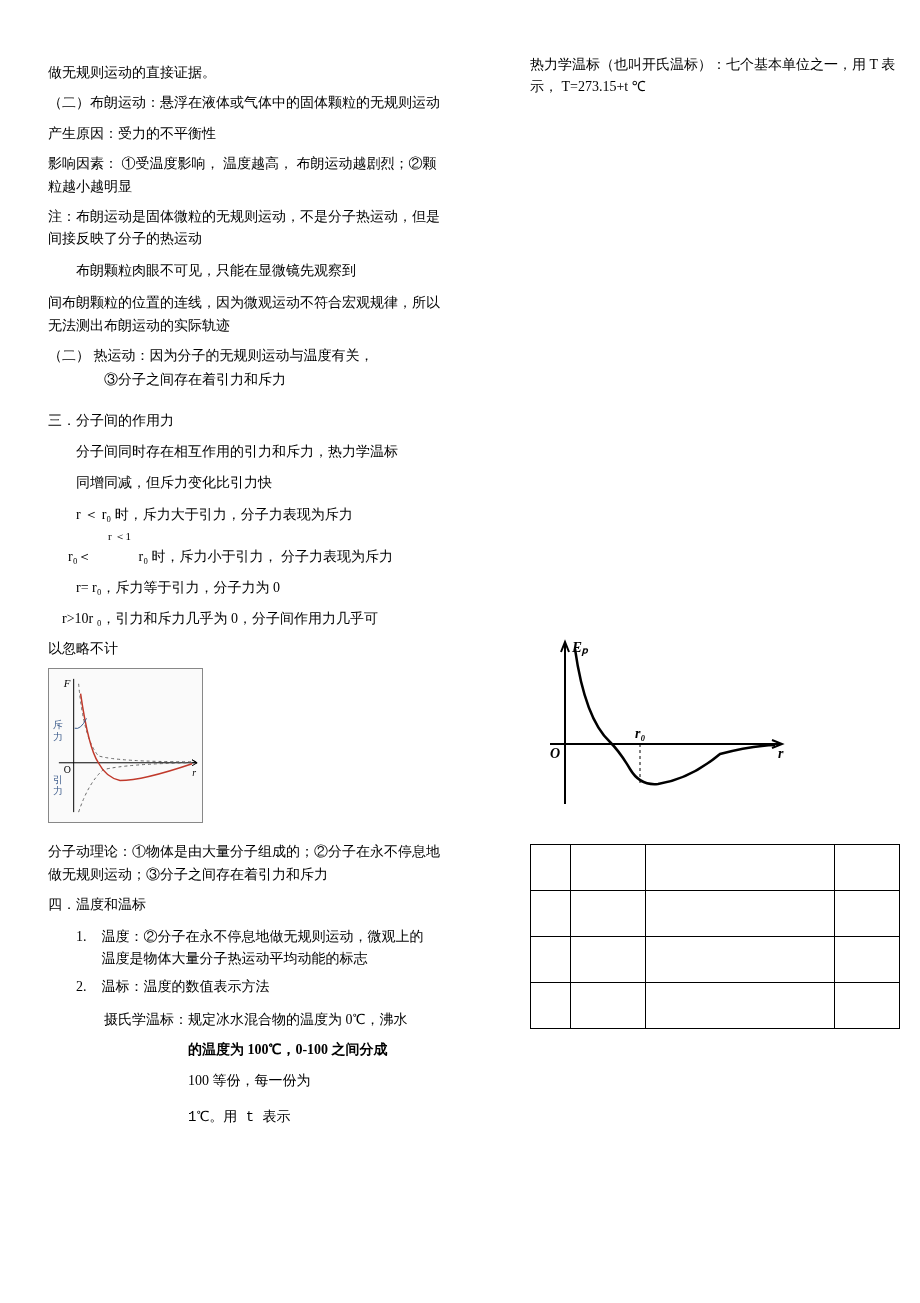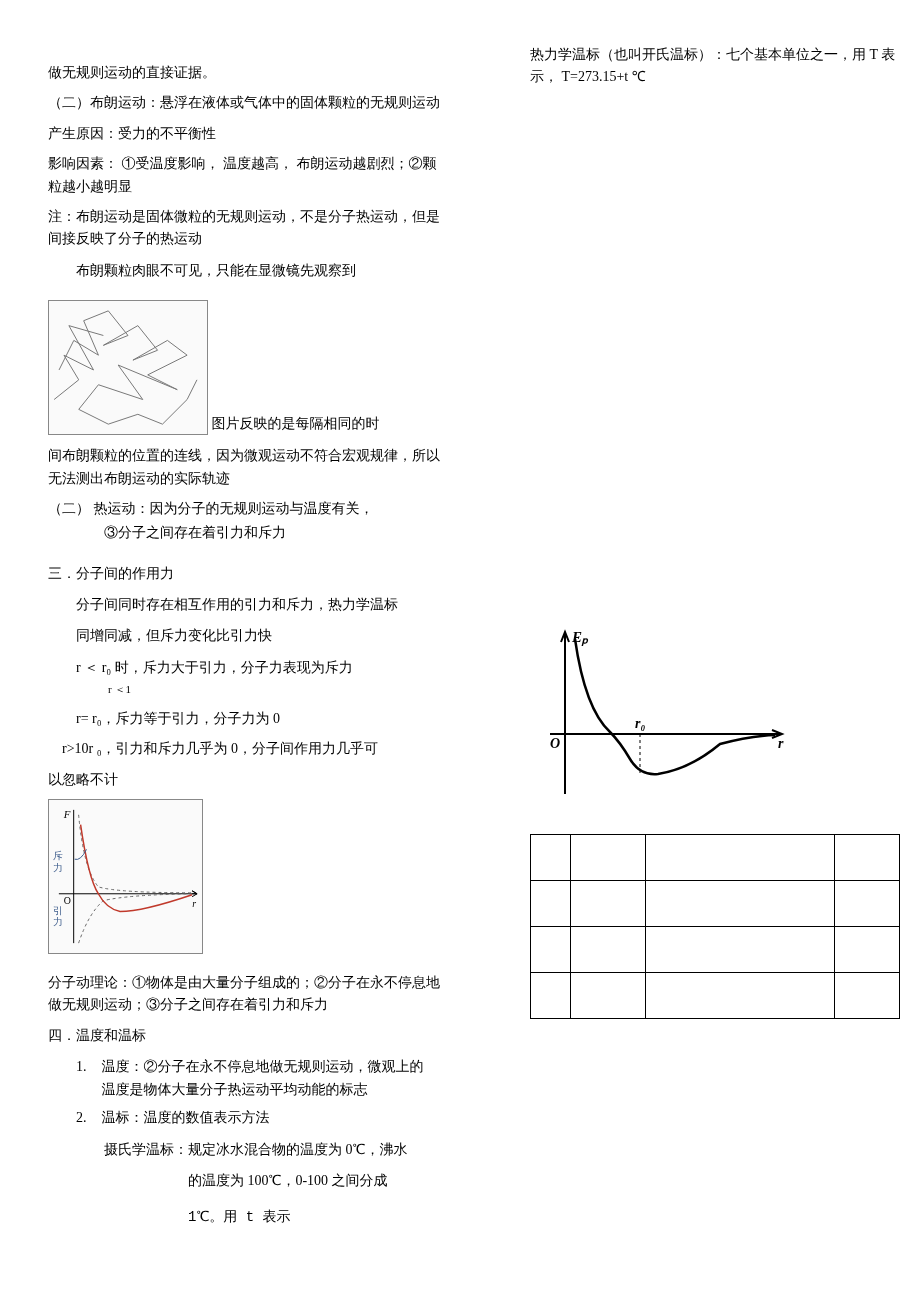--- a/index.html
+++ b/index.html
@@ -16,21 +16,21 @@
   .col-left {
     position: absolute;
     left: 48px;
     top: 62px;
     width: 400px;
   }
   .col-right {
     position: absolute;
     right: 22px;
     left: 530px;
-    top: 44px;
+    top: 54px;
   }
   .para { margin-bottom: 8px; }
   .indent1 { padding-left: 28px; margin-top: 9px; }
   .indent2 { padding-left: 56px; }
   .indent4 { padding-left: 140px; }
   .img-box {
     border: 1px solid #888;
     display: inline-block;
     vertical-align: bottom;
     background: #fafafa;
@@ -64,40 +64,36 @@
 <body>
 
 <div class="col-left">
   <div class="para">做无规则运动的直接证据。</div>
   <div class="para">（二）布朗运动：悬浮在液体或气体中的固体颗粒的无规则运动</div>
   <div class="para">产生原因：受力的不平衡性</div>
   <div class="para">影响因素：  ①受温度影响，  温度越高，  布朗运动越剧烈；②颗粒越小越明显</div>
   <div class="para">注：布朗运动是固体微粒的无规则运动，不是分子热运动，但是间接反映了分子的热运动</div>
   <div class="para indent1">布朗颗粒肉眼不可见，只能在显微镜先观察到</div>
 
-  <div class="para section-gap">
-    <span class="img-box brownian">
-      <svg viewBox="0 0 160 135">
-        <polyline points="10,70 25,40 50,55 35,20 60,10 80,35 55,45 90,25 110,50 85,60 120,40 140,55 100,75 130,90 70,65 95,100 50,85 30,110 60,125 90,115 115,125 140,100 150,80" fill="none" stroke="#777" stroke-width="1"></polyline>
-        <polyline points="5,100 30,80 15,55 45,70 20,25 55,35" fill="none" stroke="#777" stroke-width="1"></polyline>
-      </svg>
-    </span>
-    <span>图片反映的是每隔相同的时</span>
-  </div>
 
   <div class="para" style="margin-top:10px;">间布朗颗粒的位置的连线，因为微观运动不符合宏观规律，所以无法测出布朗运动的实际轨迹</div>
 
   <div class="para">（二）  热运动：因为分子的无规则运动与温度有关，</div>
   <div class="para indent2" style="margin-top:-6px;">③分子之间存在着引力和斥力</div>
 
   <div class="para section-gap">三．分子间的作用力</div>
   <div class="para indent1">分子间同时存在相互作用的引力和斥力，热力学温标</div>
   <div class="para indent1">同增同减，但斥力变化比引力快</div>
   <div class="para indent1">r ＜ r₀ 时，斥力大于引力，分子力表现为斥力</div>
   <div class="small" style="padding-left:60px; margin-top:-6px;">r ＜1</div>
+  <div class="para" style="padding-left:20px;">
+    <span>r₀＜</span>
+    <span style="display:inline-block; width:40px;"></span>
+    <span>r₀ 时，斥力小于引力，  分子力表现为斥力</span>
+  </div>
   <div class="para indent1">r= r₀，斥力等于引力，分子力为    0</div>
   <div class="para" style="padding-left:14px;">
     <span>r&gt;10r ₀，引力和斥力几乎为     0，分子间作用力几乎可</span>
   </div>
   <div class="para">以忽略不计</div>
 
   <div class="img-box force-plot">
     <svg viewBox="0 0 155 155">
       <line x1="25" y1="10" x2="25" y2="145" stroke="#000" stroke-width="1"></line>
       <line x1="10" y1="95" x2="150" y2="95" stroke="#000" stroke-width="1"></line>
@@ -124,21 +120,22 @@
       <span style="display:inline-block; width:22px; vertical-align:top;">1.</span>
       <span style="display:inline-block; width:330px; vertical-align:top;">温度：②分子在永不停息地做无规则运动，微观上的温度是物体大量分子热运动平均动能的标志</span>
     </div>
     <div>
       <span style="display:inline-block; width:22px; vertical-align:top;">2.</span>
       <span style="display:inline-block; width:330px; vertical-align:top;">温标：温度的数值表示方法</span>
     </div>
   </div>
 
   <div class="para indent2" style="margin-top:10px;">摄氏学温标：规定冰水混合物的温度为 0℃，沸水</div>
-  <div class="para indent4" style="margin-top:2px;">的温度为 100℃，0-100 之间分成</div>
+  <div class="para indent4" style="margin-top:2px;font-weight:bold;">的温度为 100℃，0-100 之间分成</div>
+  <div class="para indent4" style="margin-top:6px;">100 等份，每一份为</div>
   <div class="para indent4" style="margin-top:14px;font-family:Liberation Mono, monospace;">1℃。用  t 表示</div>
 </div>
 
 <div class="col-right">
   <div class="para">热力学温标（也叫开氏温标）：七个基本单位之一，用 T 表示，  T=273.15+t ℃</div>
 
   <div style="margin-top:535px;">
     <div class="ep-plot">
       <svg viewBox="0 0 250 180">
         <line x1="25" y1="10" x2="25" y2="170" stroke="#000" stroke-width="2"></line>

